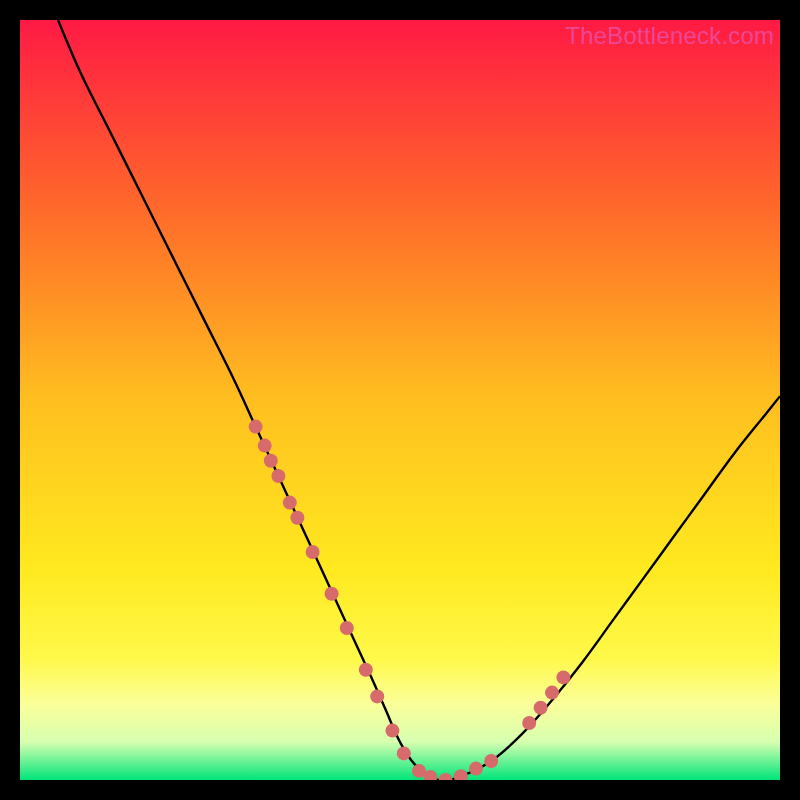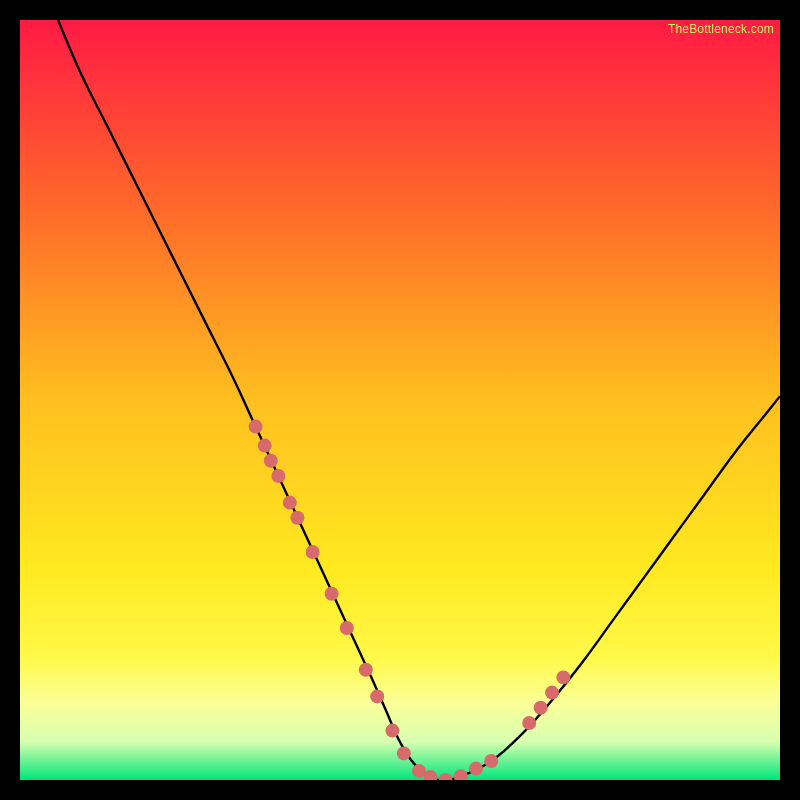--- a/index.html
+++ b/index.html
@@ -23,22 +23,22 @@
     position: absolute;
     left: 0;
     top: 0;
     width: 760px;
     height: 760px;
   }
   .watermark {
     position: absolute;
     top: 2px;
     right: 6px;
-    color: #bef264;
-    font-size: 12px;
+    color: #ec4899;
+    font-size: 24px;
     font-weight: 500;
     letter-spacing: 0.2px;
     user-select: none;
   }
   svg { display: block; }
 </style>
 </head>
 <body>
 
 <div class="frame">

